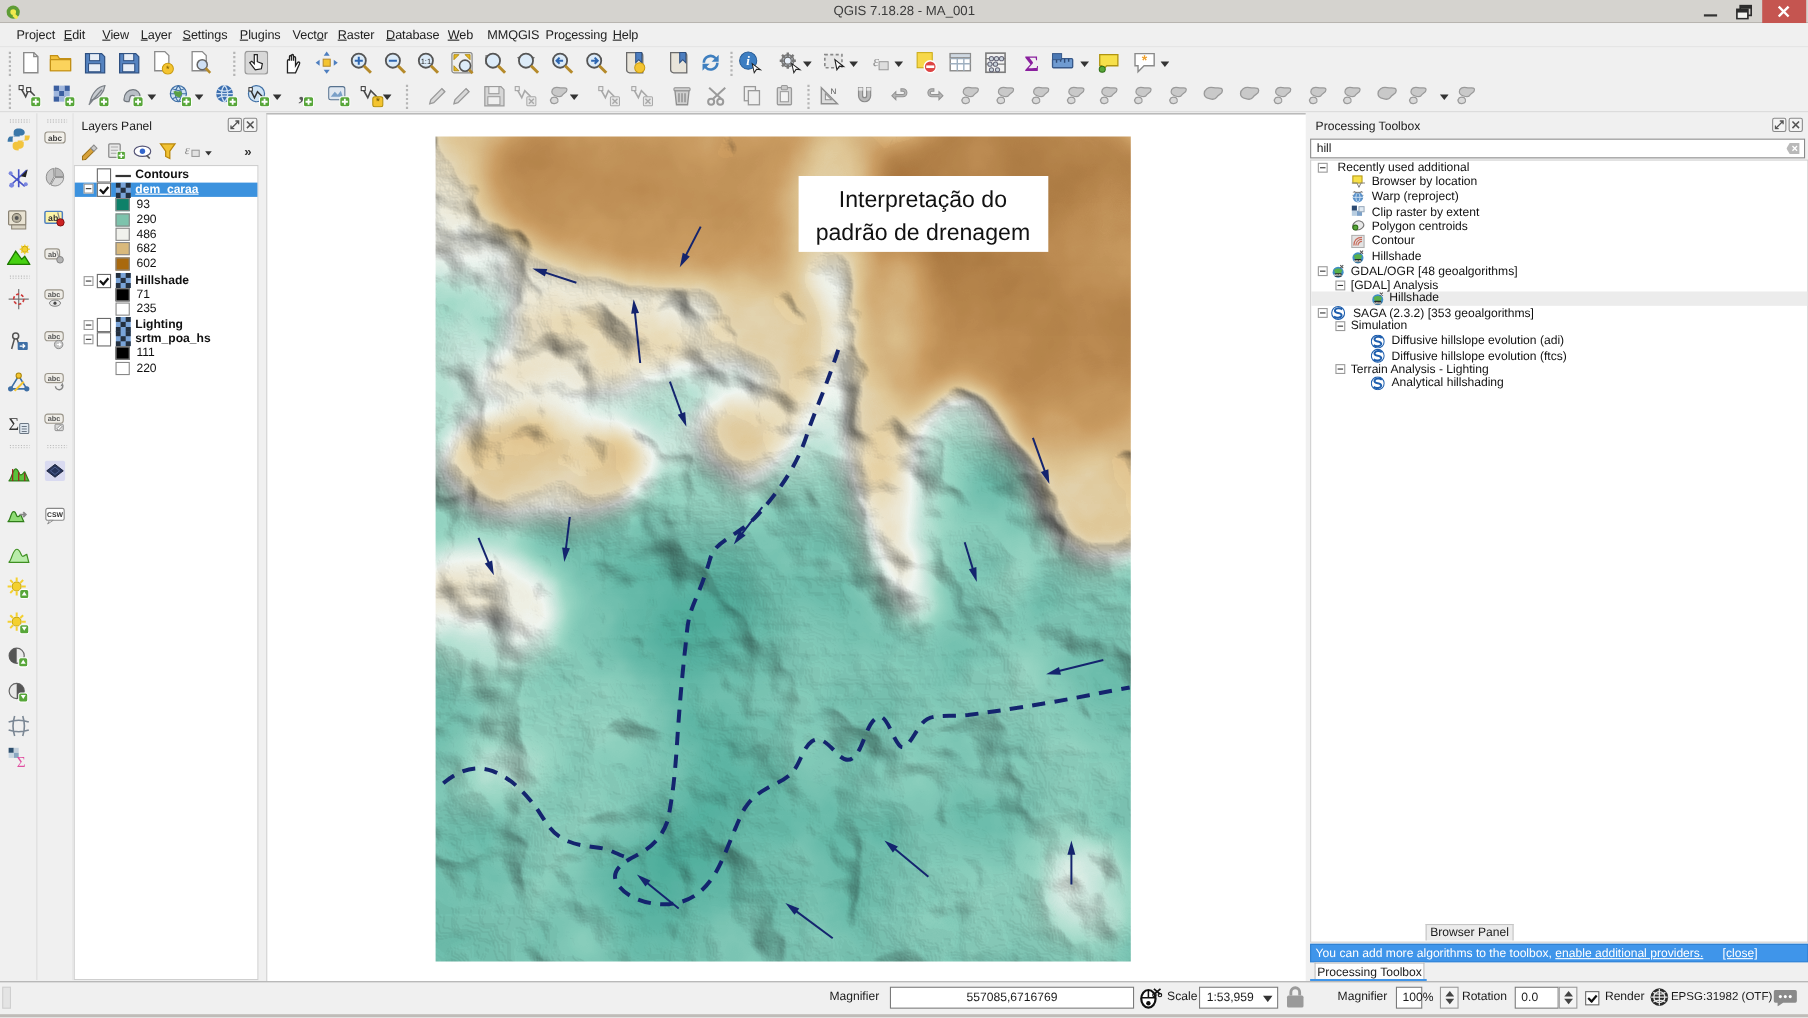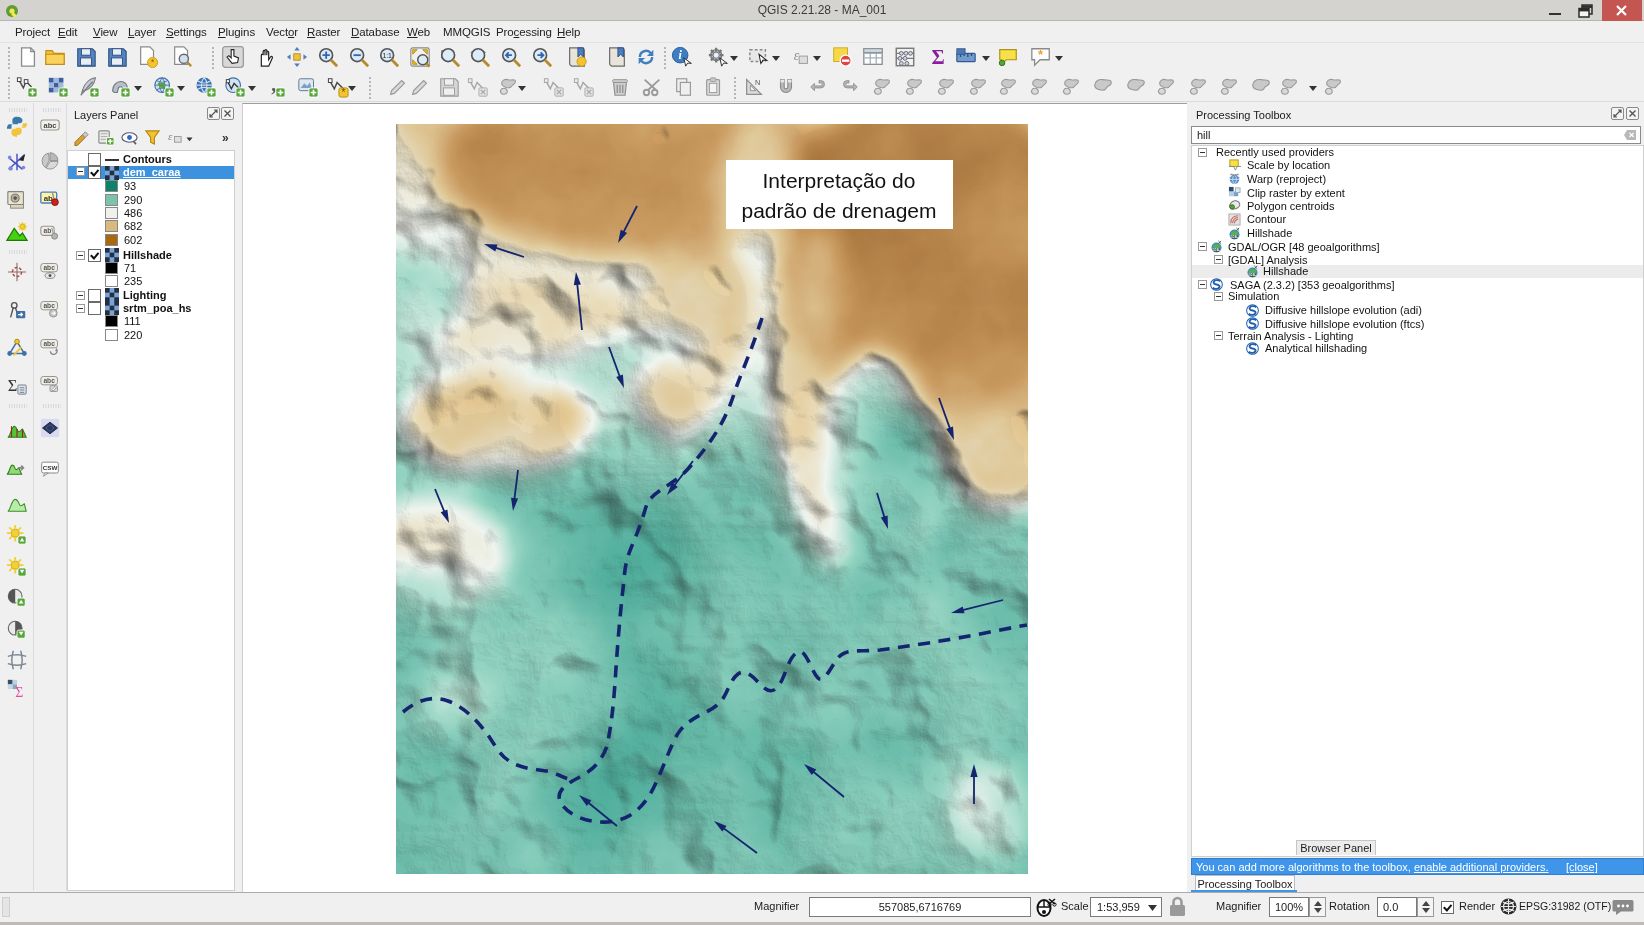--- a/index.html
+++ b/index.html
@@ -31,21 +31,21 @@
 .treetxt{font-size:11px;color:#111;white-space:nowrap}
 .b{font-weight:bold}
 </style></head>
 <body>
 <div class="abs titlebar"></div>
 <svg class="abs" style="left:4px;top:3px" width="16" height="16" viewBox="0 0 16 16">
     <circle cx="8" cy="8" r="6" fill="#5e9c35"></circle>
     <circle cx="8" cy="8" r="2.6" fill="#f2e94e"></circle>
     <rect x="9" y="9" width="5" height="3.2" rx="1.2" fill="#f2e94e" transform="rotate(40 9 9)"></rect>
   </svg>
-<div class="abs title">QGIS 2.21.28 - MA_001</div>
+<div class="abs title">QGIS 7.18.28 - MA_001</div>
 <div class="abs" style="left:1549px;top:6px;width:14px;height:10px">
     <div class="abs" style="left:0;top:7px;width:12px;height:2px;background:#333"></div>
   </div>
 <svg class="abs" style="left:1578px;top:4px" width="15" height="14" viewBox="0 0 15 14">
     <rect x="4" y="1" width="10" height="9" fill="none" stroke="#2c2c2c" stroke-width="1.5"></rect>
     <rect x="4" y="1.5" width="10" height="2.4" fill="#2c2c2c"></rect>
     <rect x="1" y="4.5" width="10" height="8.5" fill="#f4f4f2" stroke="#2c2c2c" stroke-width="1.5"></rect>
     <rect x="1" y="5" width="10" height="2.4" fill="#2c2c2c"></rect>
   </svg>
 <div class="abs" style="left:1602px;top:0;width:40px;height:21px;background:#c55550"></div>
@@ -1104,25 +1104,25 @@
     <path d="M1.5 1.5L7.5 7.5M7.5 1.5L1.5 7.5" stroke="#555" stroke-width="1.4"></path>
   </svg>
 <div class="abs white" style="left:1191px;top:126px;width:450px;height:18px;border:1px solid #8a8a8a;font-size:11px;line-height:16px;padding-left:5px">hill</div>
 <svg class="abs" style="left:1624px;top:130px" width="12" height="10" viewBox="0 0 12 10">
     <path d="M3 0h9v10H3L0 5z" fill="#b9b9b9"></path>
     <path d="M5.5 2.8L9.7 7M9.7 2.8L5.5 7" stroke="#fff" stroke-width="1.2"></path>
   </svg>
 <div class="abs white" style="left:1191px;top:145px;width:453px;height:712px;border:1px solid #cfcfcf"></div>
 <div class="abs" style="left:1192px;top:265px;width:451px;height:13px;background:#ececec"></div>
 <div class="abs exp" style="left:1198px;top:147.9px"></div>
-<div class="abs treetxt" style="left:1216px;top:146.4px">Recently used providers</div>
+<div class="abs treetxt" style="left:1216px;top:146.4px">Recently used additional</div>
 <svg class="abs" style="left:1228px;top:158.9px" width="13" height="13">
     <use href="#t-sel"></use>
   </svg>
-<div class="abs treetxt" style="left:1247px;top:159.4px">Scale by location</div>
+<div class="abs treetxt" style="left:1247px;top:159.4px">Browser by location</div>
 <svg class="abs" style="left:1228px;top:172.2px" width="13" height="13">
     <use href="#t-warp"></use>
   </svg>
 <div class="abs treetxt" style="left:1247px;top:172.7px">Warp (reproject)</div>
 <svg class="abs" style="left:1228px;top:186.0px" width="13" height="13">
     <use href="#t-clip"></use>
   </svg>
 <div class="abs treetxt" style="left:1247px;top:186.5px">Clip raster by extent</div>
 <svg class="abs" style="left:1228px;top:199.3px" width="13" height="13">
     <use href="#t-cent"></use>
@@ -1192,21 +1192,21 @@
 <div class="abs sbinput" style="left:1090px;top:897px;width:72px;text-align:left;padding-left:6px">1:53,959
   <svg class="abs" style="right:4px;top:7px" width="9" height="6" viewBox="0 0 9 6">
       <path d="M0 0h9L4.5 6z" fill="#333"></path>
     </svg>
 </div>
 <svg class="abs" style="left:1168px;top:896px" width="19" height="22" viewBox="0 0 19 22">
     <rect x="2" y="9" width="15" height="11" rx="1.5" fill="#9a9a9a"></rect>
     <path d="M5.5 9V6a4 4 0 018 0v3" fill="none" stroke="#9a9a9a" stroke-width="2.6"></path>
   </svg>
 <div class="abs sbtext" style="left:1216px">Magnifier</div>
-<div class="abs sbinput" style="left:1269px;top:897px;width:40px;text-align:left;padding-left:5px">100%</div>
+<div class="abs sbinput" style="left:1269px;top:897px;width:24px;text-align:left;padding-left:5px">100%</div>
 <div class="abs" style="left:1309px;top:897px;width:17px;height:20px;background:#f4f4f4;border:1px solid #9a9a9a">
     <div class="spin" style="left:0;border:none;width:15px"></div>
   </div>
 <div class="abs sbtext" style="left:1329px">Rotation</div>
 <div class="abs sbinput" style="left:1377px;top:897px;width:40px;text-align:left;padding-left:5px">0.0</div>
 <div class="abs" style="left:1417px;top:897px;width:17px;height:20px;background:#f4f4f4;border:1px solid #9a9a9a">
     <div class="spin" style="left:0;border:none;width:15px"></div>
   </div>
 <div class="abs chk on" style="left:1441px;top:901px"></div>
 <div class="abs sbtext" style="left:1459px">Render</div>

